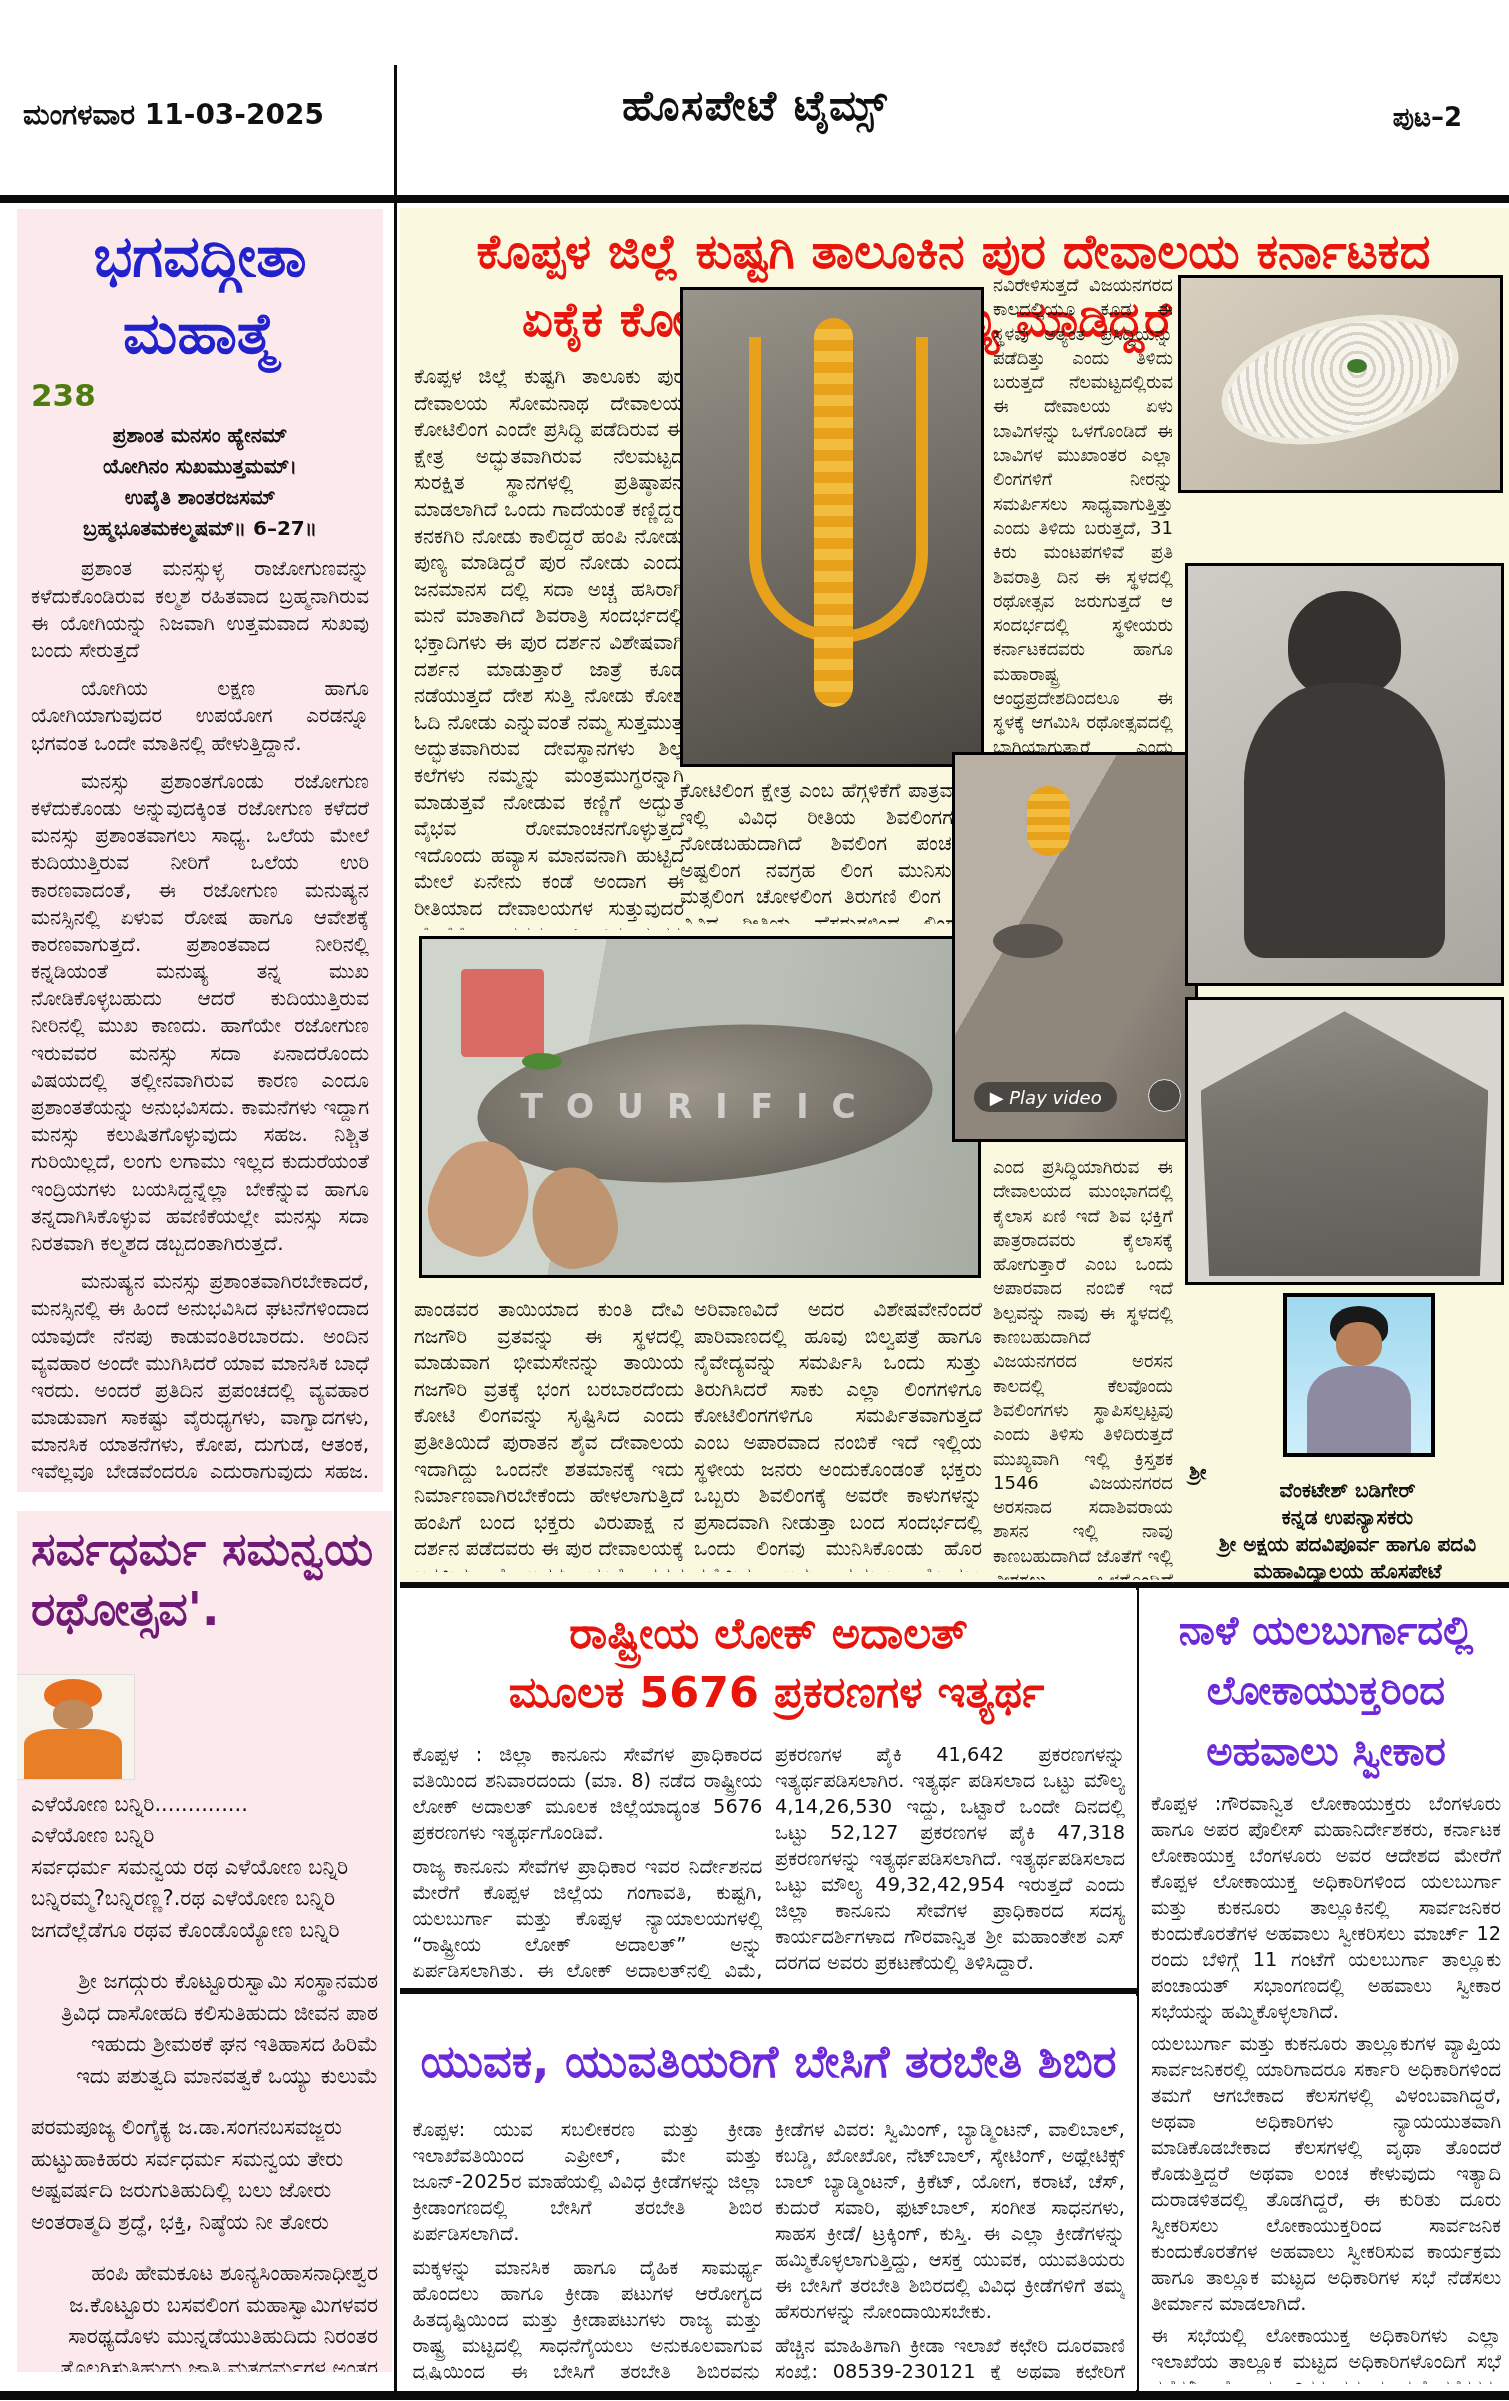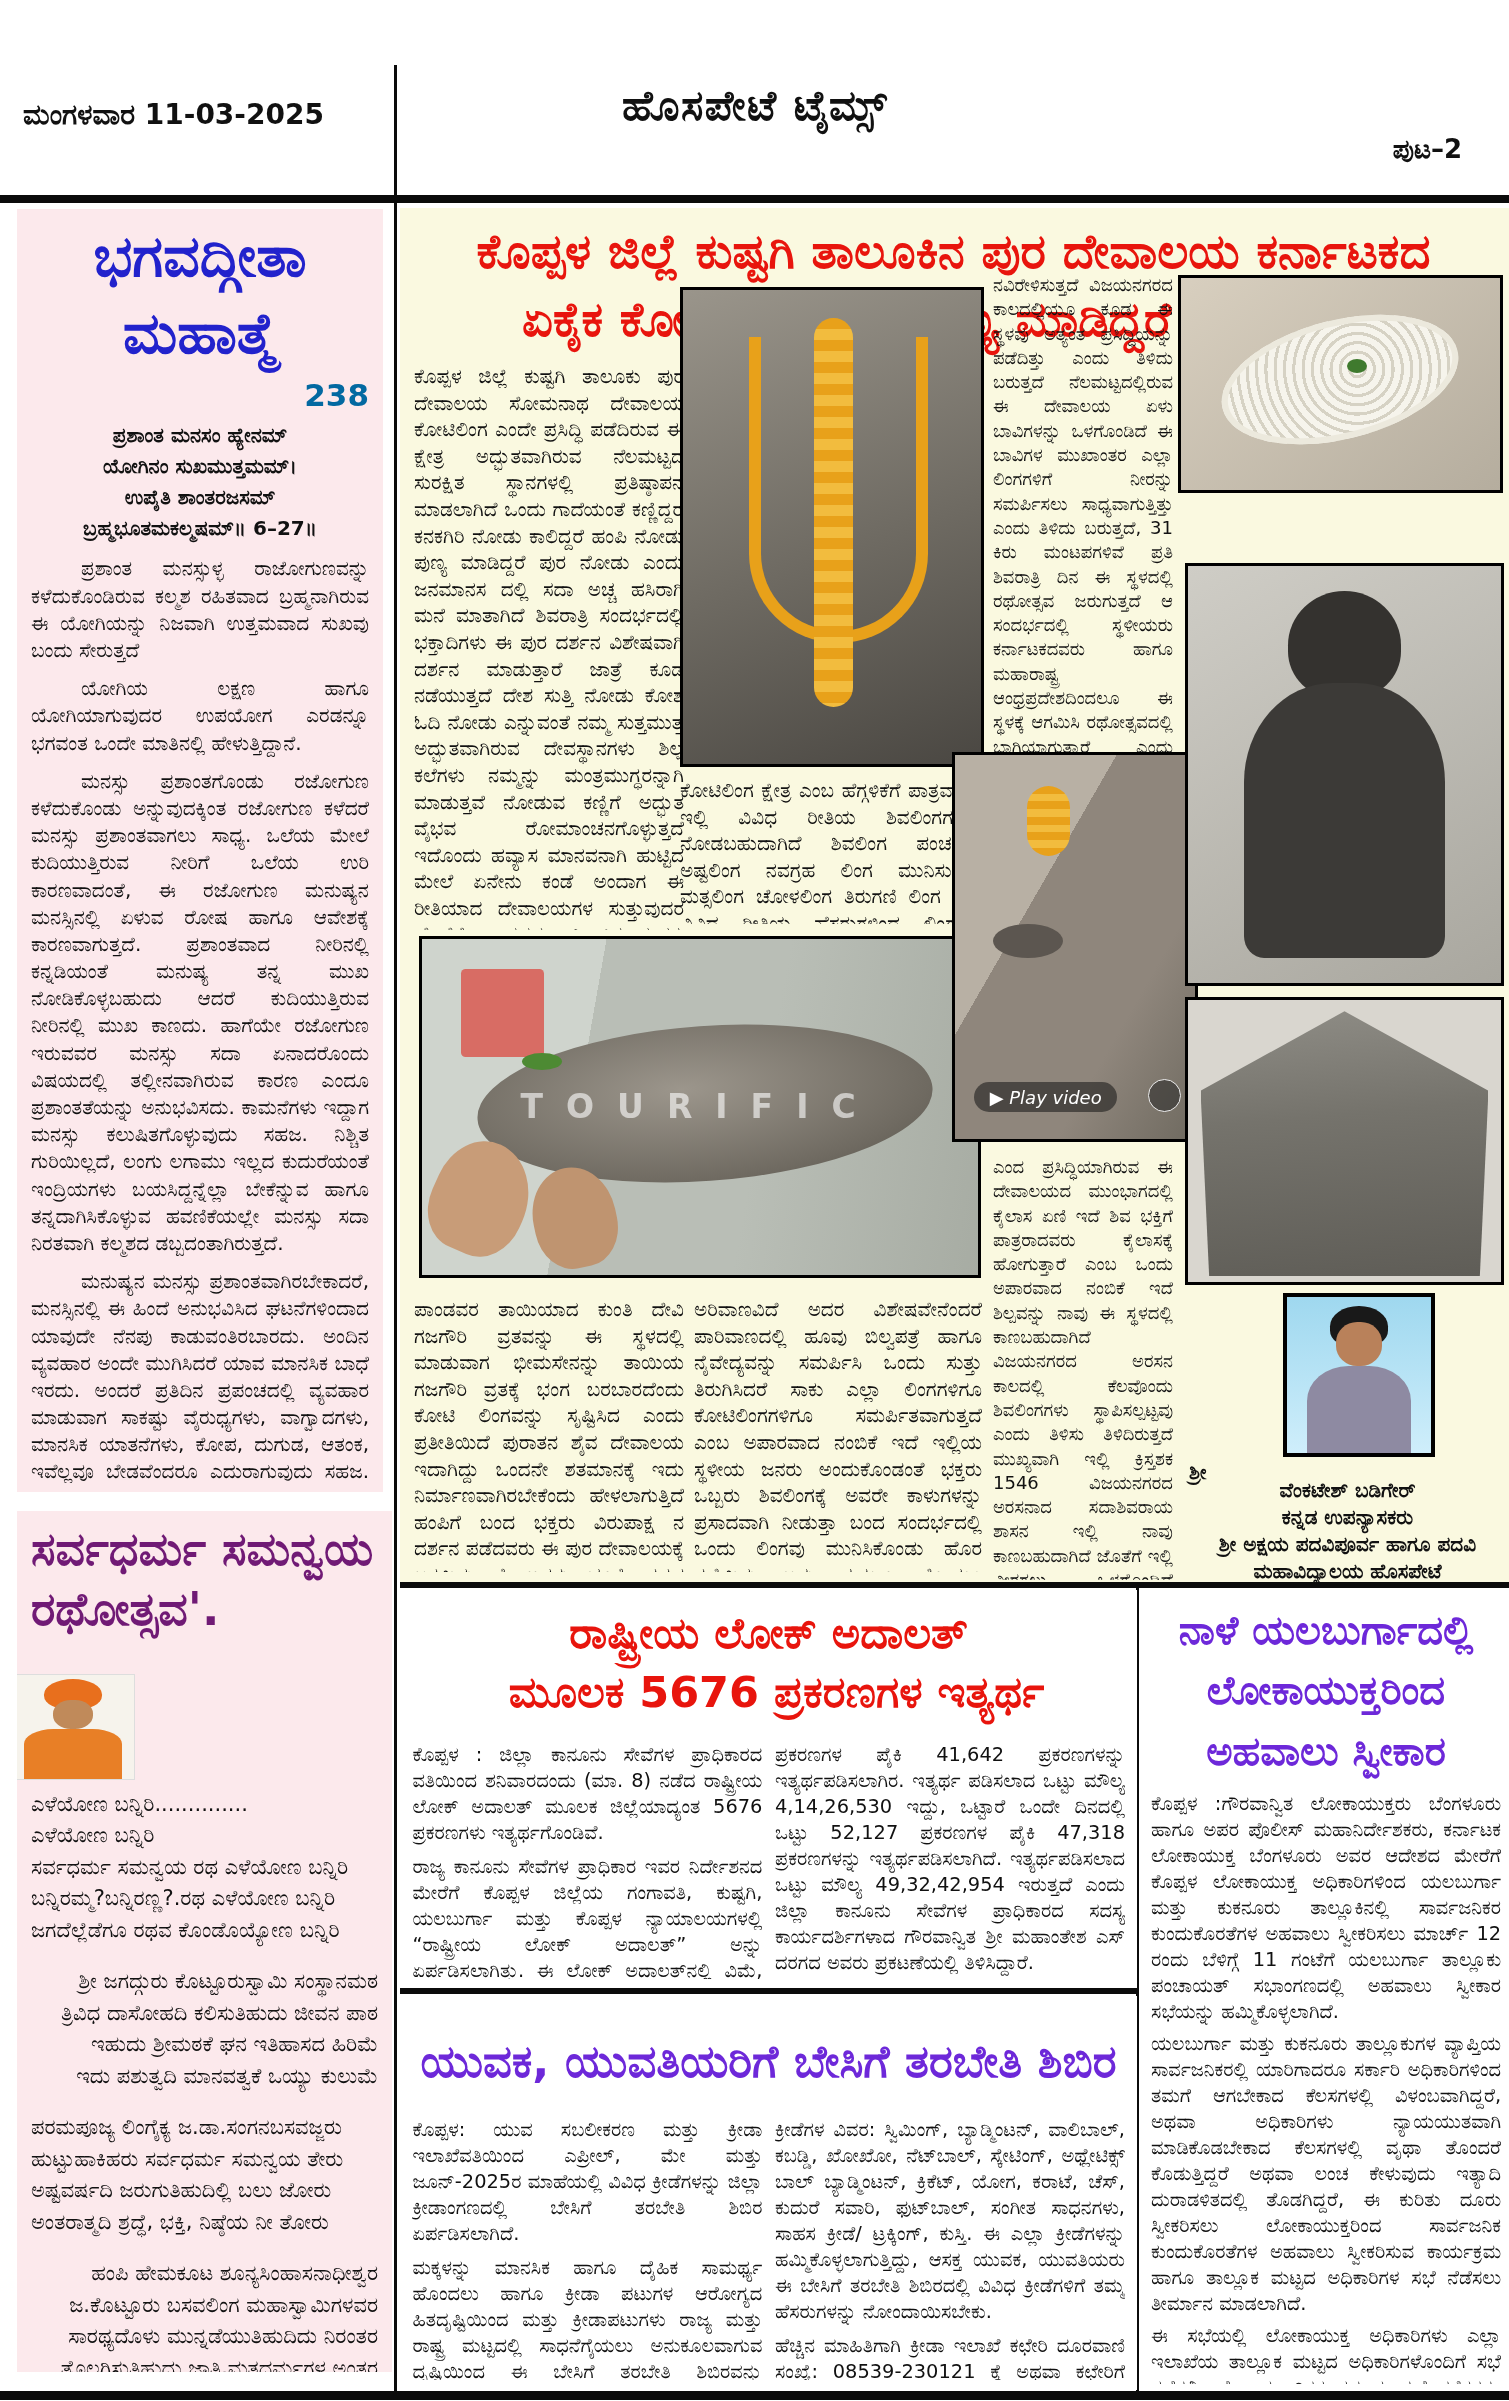--- a/index.html
+++ b/index.html
@@ -6,21 +6,21 @@
   #page{position:relative;width:1510px;height:2401px;background:#ffffff;overflow:hidden;
         font-family:"DejaVu Sans",sans-serif;color:#111;}
   .abs{position:absolute;}
   .rule{background:#0b0b0b;}
   
   .date{font-size:28px;font-weight:bold;}
   .masthead{font-size:42px;font-weight:bold;letter-spacing:1.5px;text-align:center;}
   .pageno{font-size:26px;font-weight:bold;}
   .box-pink{background:#fce9ec;overflow:hidden;box-sizing:border-box;padding:9.3px 14px;}
   .gita-title{color:#2222cc;font-weight:bold;font-size:57px;line-height:1.35;text-align:center;}
-  .gita-num{color:#0369a1;font-weight:bold;font-size:31px;text-align:right;margin-top:4.6px;}
+  .gita-num{color:#4d7c0f;font-weight:bold;font-size:31px;text-align:left;margin-top:4.6px;}
   .shloka{font-size:20px;font-weight:bold;text-align:center;line-height:1.55;margin-top:7.7px;}
   .gbody{font-size:20px;line-height:1.36;text-align:justify;margin:11px 0 0 0;}
   .indent{text-indent:50px;}
   .pframe{position:relative;overflow:hidden;}
   .rath-title{color:#701a75;font-weight:bold;font-size:46px;line-height:1.3;}
   .stanza{font-size:21px;line-height:1.5;margin-top:20px;}
   .stanza.right{text-align:right;}
   
   .creambox{background:#faf9e0;}
   .red-hl{color:#e8150d;font-weight:bold;font-size:48px;text-align:center;line-height:1.0;}
@@ -62,21 +62,21 @@
   .turban{position:absolute;left:26%;top:4%;width:48%;height:30%;background:#e86f1d;border-radius:50% 50% 46% 46%;}
   .robe{position:absolute;left:10%;top:52%;width:80%;height:48%;background:#e87f26;border-radius:30% 30% 0 0;}
 </style>
 </head>
 <body>
 
 <div id="page">
 
   <div class="abs date" style="left:23px;top:98px;">ಮಂಗಳವಾರ 11-03-2025</div>
   <div class="abs masthead" style="left:0;right:0;top:81px;">ಹೊಸಪೇಟೆ ಟೈಮ್ಸ್</div>
-  <div class="abs pageno" style="right:48px;top:102px;margin-top:32px;">ಪುಟ–2</div>
+  <div class="abs pageno" style="right:48px;top:102px;">ಪುಟ–2</div>
   <div class="abs rule" style="left:0;top:195px;width:1510px;height:7.7px;"></div>
   <div class="abs rule" style="left:394px;top:65px;width:3.1px;height:2326px;"></div>
 
   <div class="abs box-pink" style="left:17px;top:209px;width:366px;height:1283px;">
     <div class="gita-title">ಭಗವದ್ಗೀತಾ</div>
     <div class="gita-title">ಮಹಾತ್ಮೆ</div>
     <div class="gita-num">238</div>
     <div class="shloka">
       <div>ಪ್ರಶಾಂತ ಮನಸಂ ಹ್ಯೇನಮ್</div>
       <div>ಯೋಗಿನಂ ಸುಖಮುತ್ತಮಮ್।</div>

